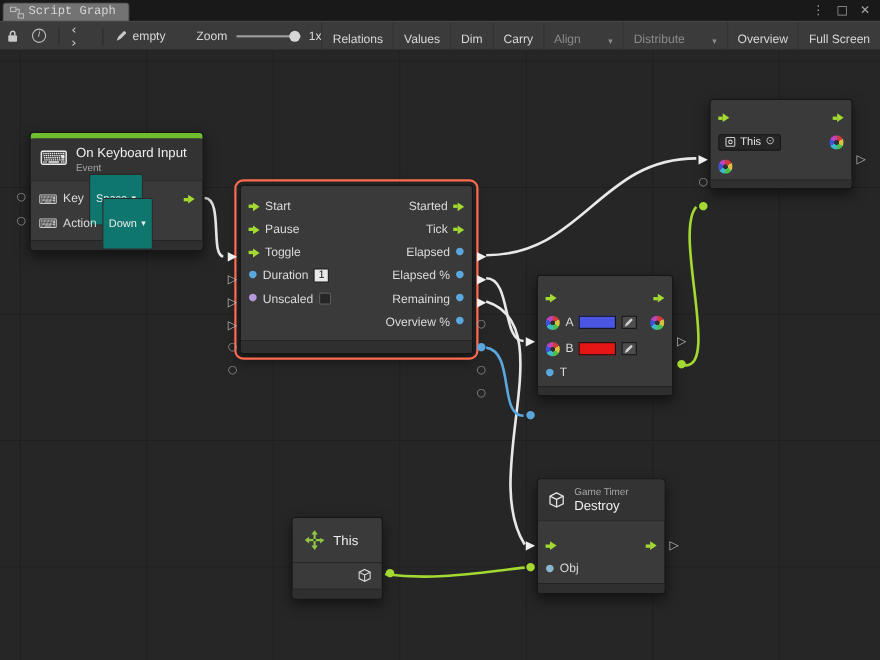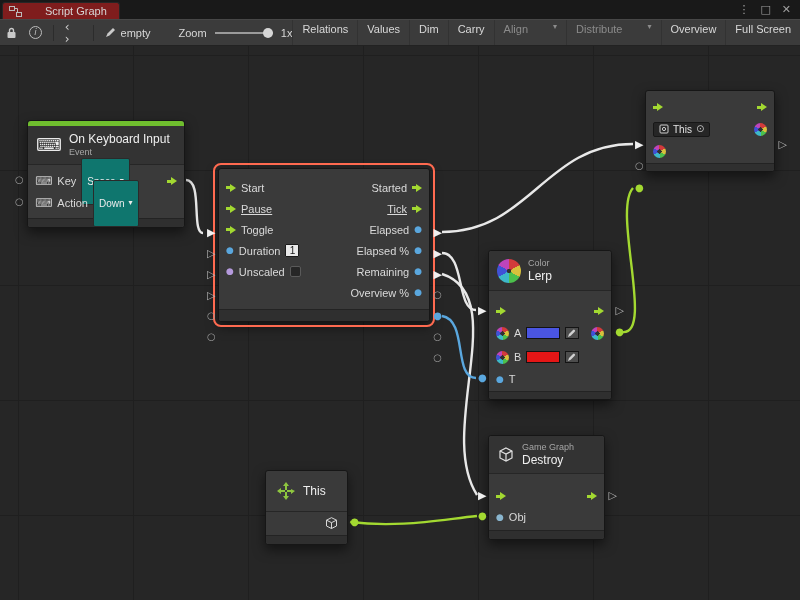--- a/index.html
+++ b/index.html
@@ -3,35 +3,35 @@
 <meta charset="utf-8">
 <style>
   * { margin:0; padding:0; box-sizing:border-box; }
   html,body { width:800px; height:600px; overflow:hidden; background:#191919;
     font-family:"Liberation Sans","DejaVu Sans",sans-serif; user-select:none; }
   .glyph { font-family:"DejaVu Sans",sans-serif; line-height:1; display:inline-block; }
 
   
   #titlebar { position:absolute; top:0; left:0; width:800px; height:19px; background:#191919;
     display:flex; align-items:flex-end; }
-  .tab { height:17px; margin-left:2px; background:#7f1d1d; border:1px solid #262626; border-bottom:none;
-    border-radius:3px 3px 0 0; display:flex; align-items:center; gap:23px; padding:0 12px 0 6px;
-    color:#d6d6d6; font-size:11px; }
+  .tab { height:17px; margin-left:2px; background:#737373; border:1px solid #262626; border-bottom:none;
+    border-radius:3px 3px 0 0; display:flex; align-items:center; gap:4px; padding:0 12px 0 6px;
+    color:#d6d6d6; font-size:11px;font-family:Liberation Mono, monospace; }
   #win-controls { margin-left:auto; display:flex; align-items:center; gap:11px; padding:0 9px 4px 0;
     color:#a0a0a0; font-size:11px; }
 
   
   #toolbar { position:absolute; top:19px; left:0; width:800px; height:27px; background:#3b3b3b;
     border-top:1px solid #474747; border-bottom:1px solid #222; display:flex; align-items:center;
     font-size:11px; color:#d8d8d8; }
   .tb-sep { width:1px; height:16px; background:#2c2c2c; margin:0 5px; }
   .tb-icon { padding:0 6px; display:flex; align-items:center; color:#cfcfcf; }
   .info-circle { width:13px; height:13px; border:1px solid #bdbdbd; border-radius:50%;
     font-size:9px; color:#bdbdbd; display:flex; align-items:center; justify-content:center; font-style:italic; }
-  .tb-btn { height:100%; display:flex; align-items:flex-start; gap:4px; padding:3px 9px;
+  .tb-btn { height:100%; display:flex; align-items:flex-end; gap:4px; padding:3px 9px;
     border-left:1px solid #323232; white-space:nowrap; }
   .tb-btn.disabled { color:#8b8b8b;gap:25px; }
   #btn-group { margin-left:auto; display:flex; height:100%; }
   #zoom-track { width:86px; height:2px; background:#9b9b9b; position:relative; margin:0 8px; }
   #zoom-handle { position:absolute; right:0px; top:-4px; width:10px; height:10px; border-radius:50%; background:#d6d6d6; }
 
   
   #canvas { position:absolute; top:46px; left:0; width:800px; height:554px; background:#262626;
     background-image:linear-gradient(to right,#1f1f1f 1px,transparent 1px),
                      linear-gradient(to bottom,#1f1f1f 1px,transparent 1px);
@@ -198,21 +198,21 @@
 
   <div class="node selected" style="left:218px;top:122px;width:212px;">
     <div style="padding-top:8px;">
       <div class="row" style="height:21px;">
         <span class="flow"></span>
         <span class="port-label">Start</span>
         <span class="grow"></span>
         <span class="port-label">Started</span>
         <span class="flow"></span>
       </div>
-      <div class="row" style="height:21px;text-decoration:underline;">
+      <div class="row" style="height:21px;">
         <span class="flow"></span>
         <span class="port-label">Pause</span>
         <span class="grow"></span>
         <span class="port-label">Tick</span>
         <span class="flow"></span>
       </div>
       <div class="row" style="height:21px;">
         <span class="flow"></span>
         <span class="port-label">Toggle</span>
         <span class="grow"></span>
@@ -253,27 +253,20 @@
     <span class="oport glyph" style="right:-13px;top:58px;font-size:11px;color:#f0f0f0;">▶</span>
     <span class="oport glyph" style="right:-13px;top:79px;font-size:11px;color:#f0f0f0;">▶</span>
     <span class="oport glyph" style="right:-13px;top:100px;font-size:11px;color:#f0f0f0;">▶</span>
     <span class="oport glyph" style="right:-13px;top:121px;font-size:10px;color:#9a9a9a;">○</span>
     <span class="oport glyph" style="right:-13px;top:142px;font-size:10px;color:#5aa7de;">●</span>
     <span class="oport glyph" style="right:-13px;top:163px;font-size:10px;color:#9a9a9a;">○</span>
     <span class="oport glyph" style="right:-13px;top:184px;font-size:10px;color:#9a9a9a;">○</span>
   </div>
 
   <div class="node" style="left:488px;top:204px;width:124px;">
-    <div class="node-header" style="height:40px;">
-      <span class="colorwheel cw-l"></span>
-      <span class="nh-text">
-        <span class="nh-cat">Color</span>
-        <span class="nh-title">Lerp</span>
-      </span>
-    </div>
     <div style="padding-top:10px;">
       <div class="row" style="height:20px;">
         <span class="flow"></span>
         <span class="grow"></span>
         <span class="flow"></span>
       </div>
       <div class="row" style="height:24px;">
         <span class="colorwheel cw-s"></span>
         <span class="port-label">A</span>
         <span class="swatch swatch-a"></span>
@@ -354,21 +347,21 @@
     <span class="oport glyph" style="right:-12px;top:46px;font-size:10px;color:#a3d931;">●</span>
   </div>
 
   <div class="node" style="left:488px;top:389px;width:117px;">
     <div class="node-header" style="height:38px;">
       <svg width="18" height="18" viewBox="0 0 18 18" fill="none" stroke="#e0e0e0" stroke-width="1.2">
         <path d="M9 2l6 3v7l-6 3-6-3V5z"></path>
           <path d="M3 5l6 3 6-3M9 8v7"></path>
       </svg>
       <span class="nh-text">
-        <span class="nh-cat">Game Graph</span>
+        <span class="nh-cat">Game Timer</span>
         <span class="nh-title">Destroy</span>
       </span>
     </div>
     <div style="padding-top:12px;">
       <div class="row" style="height:20px;">
         <span class="flow"></span>
         <span class="grow"></span>
         <span class="flow"></span>
       </div>
       <div class="row" style="height:22px;">

